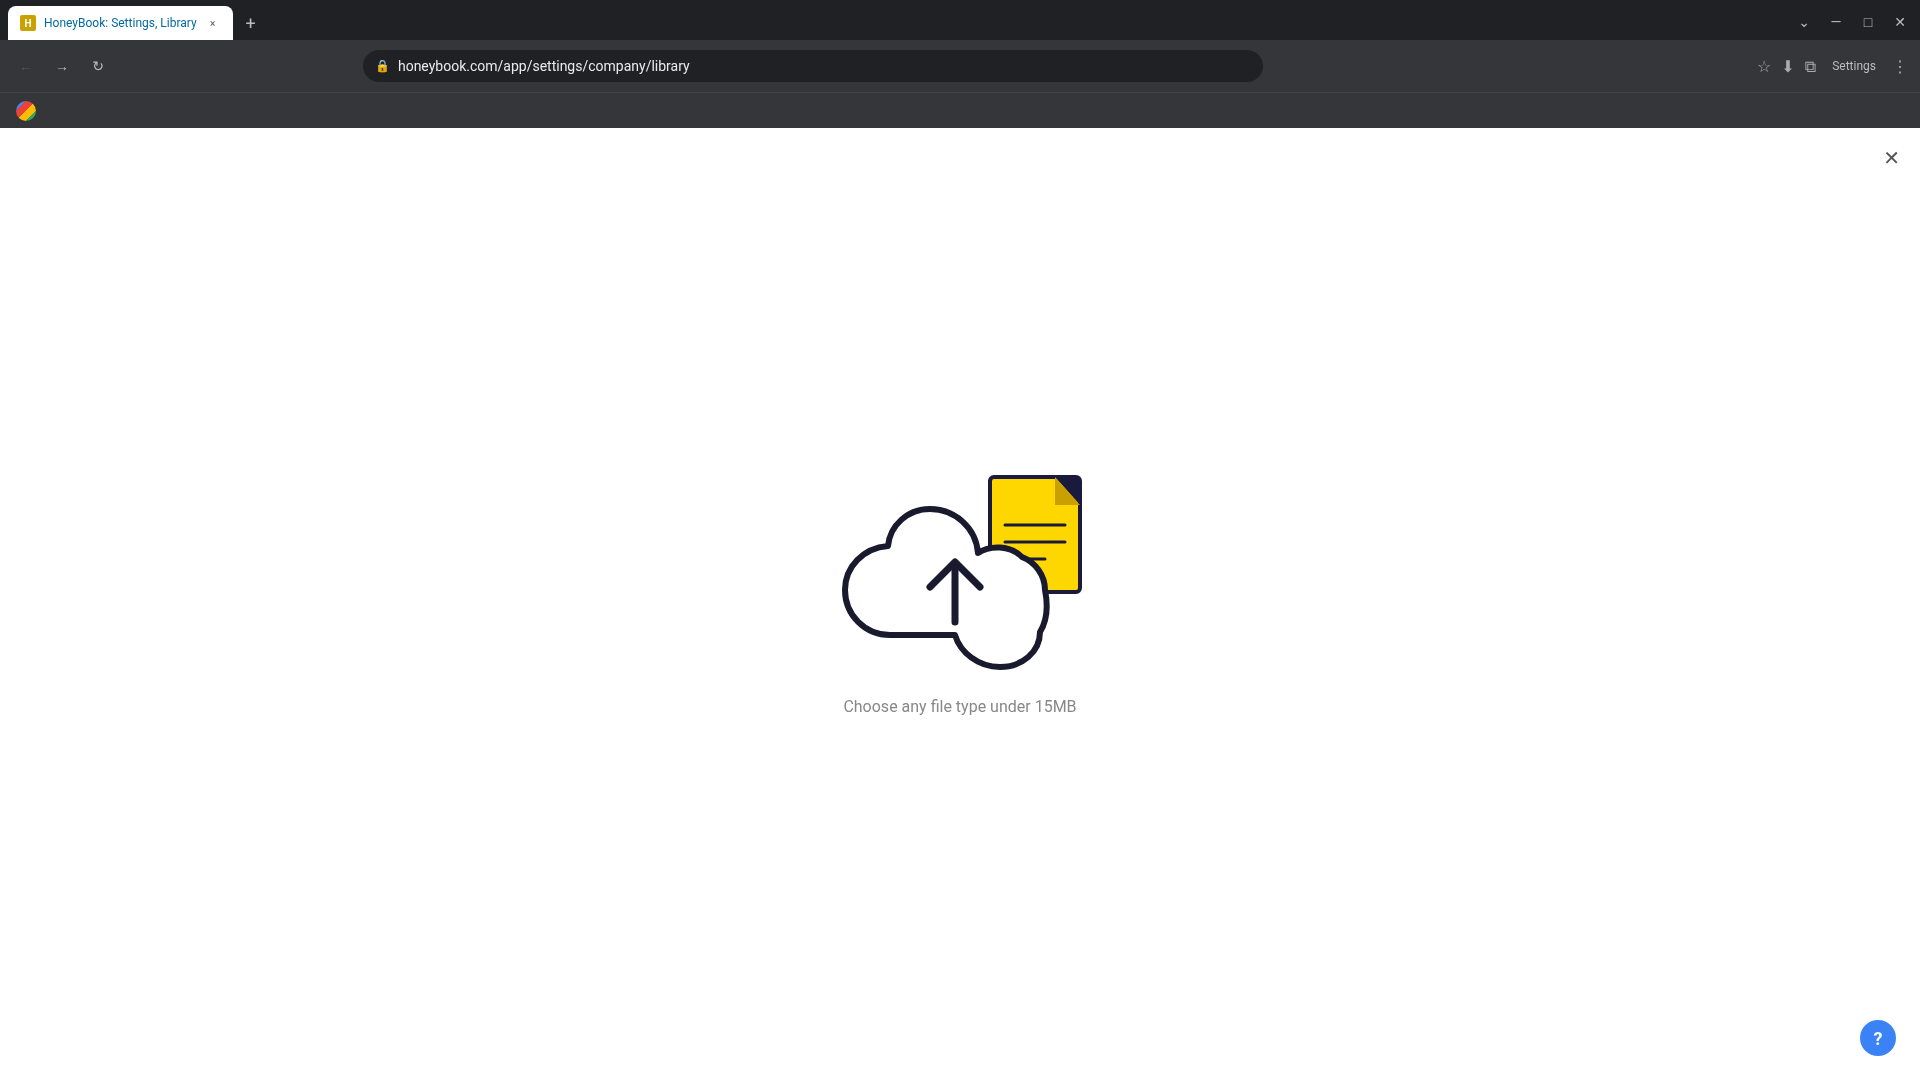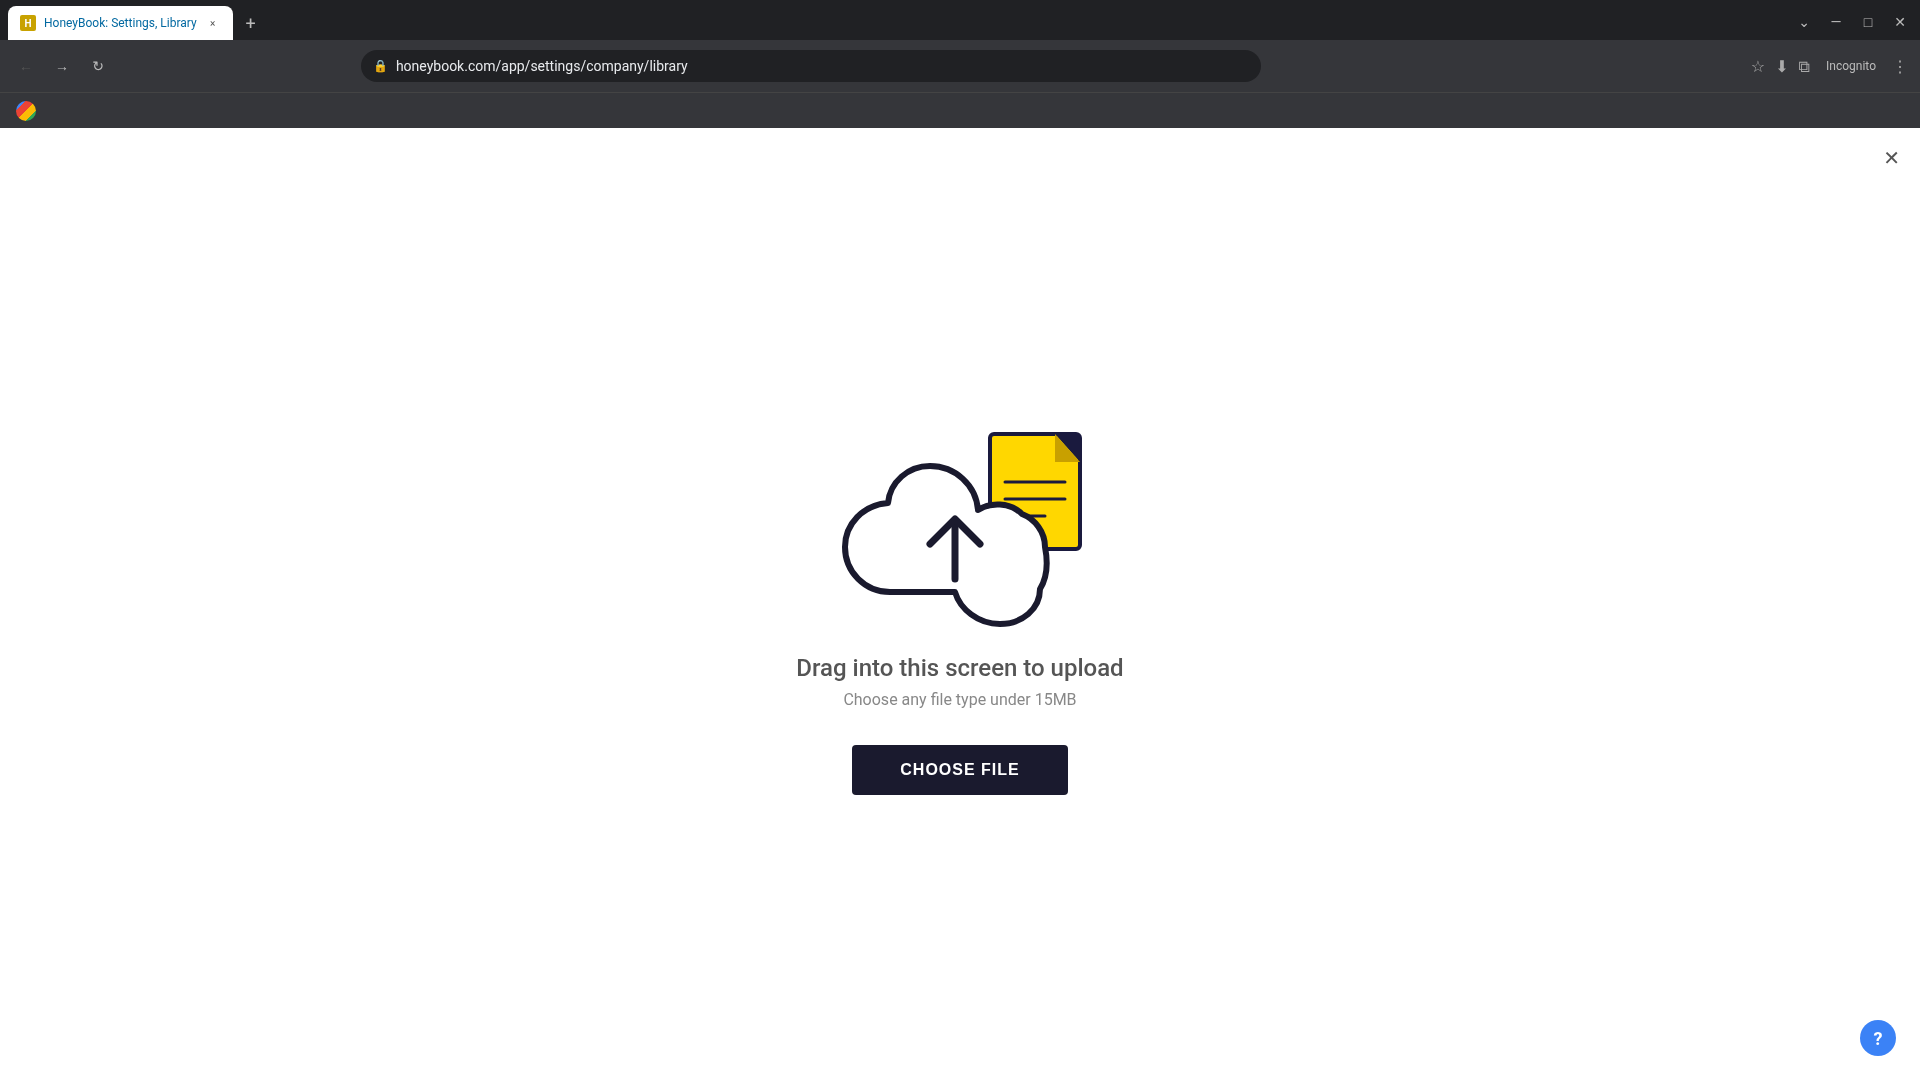--- a/index.html
+++ b/index.html
@@ -299,21 +299,21 @@
 
     <div class="address-bar">
       <span class="address-lock">🔒</span>
       <span class="address-text">honeybook.com/app/settings/company/library</span>
     </div>
 
     <div class="address-bar-actions">
       <span>☆</span>
       <span>⬇</span>
       <span>⧉</span>
-      <span class="incognito-badge">Incognito</span>
+      <span class="incognito-badge">Settings</span>
       <span>⋮</span>
     </div>
   </div>
 
   <div class="bookmarks-bar">
     <div class="google-icon-small"></div>
   </div>
 
   <div class="page-content">
 
@@ -341,22 +341,20 @@
                    C155 52 176 71 178 96
                    C190 88 210 88 222 100
                    C235 105 245 118 245 133
                    C248 148 248 162 240 175 Z" fill="white" stroke="#1a1a2e" stroke-width="6" stroke-linejoin="round"></path>
 
           <line x1="155" y1="165" x2="155" y2="108" stroke="#1a1a2e" stroke-width="7" stroke-linecap="round"></line>
           <polyline points="130,130 155,105 180,130" fill="none" stroke="#1a1a2e" stroke-width="7" stroke-linecap="round" stroke-linejoin="round"></polyline>
         </svg>
       </div>
 
-      <div class="drag-text">Drag into this screen to upload</div>
       <div class="file-type-text">Choose any file type under 15MB</div>
 
-      <button class="choose-file-btn">CHOOSE FILE</button>
     </div>
 
     <div class="help-btn">?</div>
   </div>
 
 </div>
 
 </body></html>

